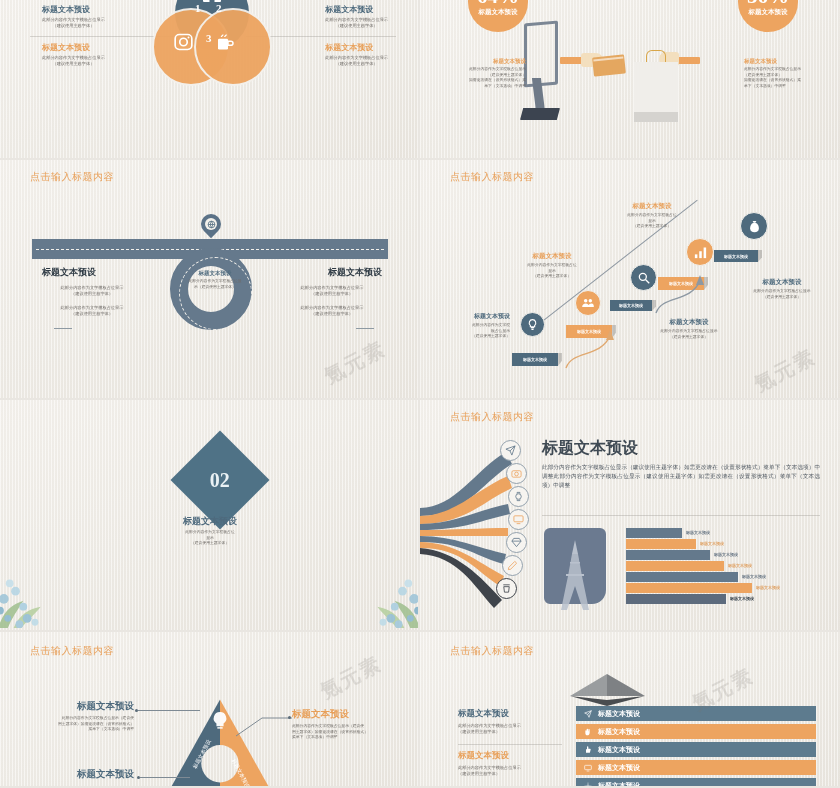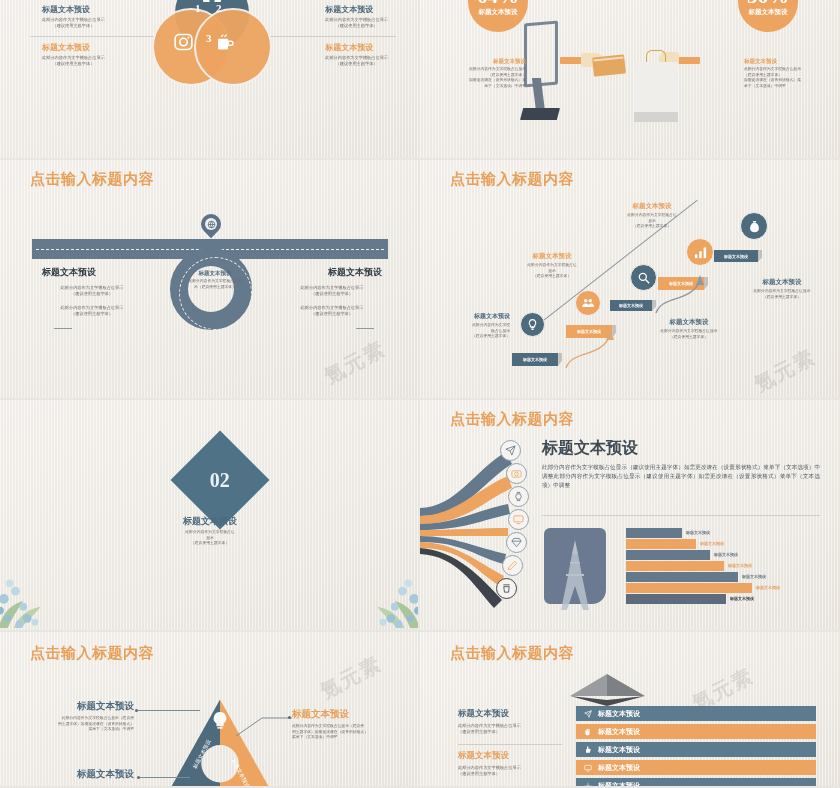--- a/index.html
+++ b/index.html
@@ -22,22 +22,22 @@
       repeating-linear-gradient(90deg, rgba(255,255,255,0.5) 0 1px, rgba(0,0,0,0.012) 1px 3px),
       linear-gradient(160deg, #f4f1ec 0%, #efece6 50%, #eae6df 100%);
     border-right: 2px solid #e9e6e1;
     border-bottom: 2px solid #e9e6e1;
   }
   .slide:nth-child(2n) { border-right: none; }
 
   
   .s-title {
     position: absolute;
-    font-size: 15px;
-    font-weight: bold;
+    font-size: 10px;
+    font-weight: normal;
     color: #e8a05a;
     letter-spacing: 0.5px;
     white-space: nowrap;
   }
 
   
   .hd { font-weight: bold; font-family: "Liberation Serif", serif; white-space: nowrap; }
   .hd.teal { color: #4e6a7d; }
   .hd.orange { color: #e8a05a; }
   .bd {

